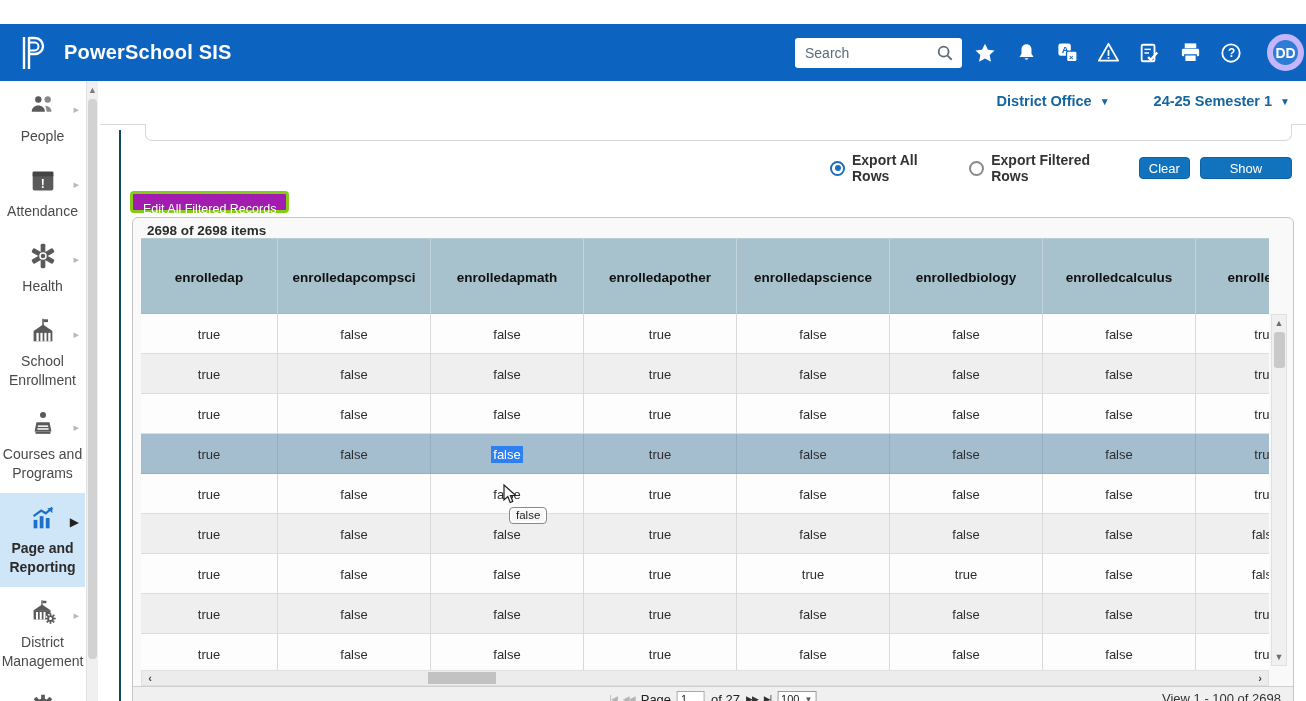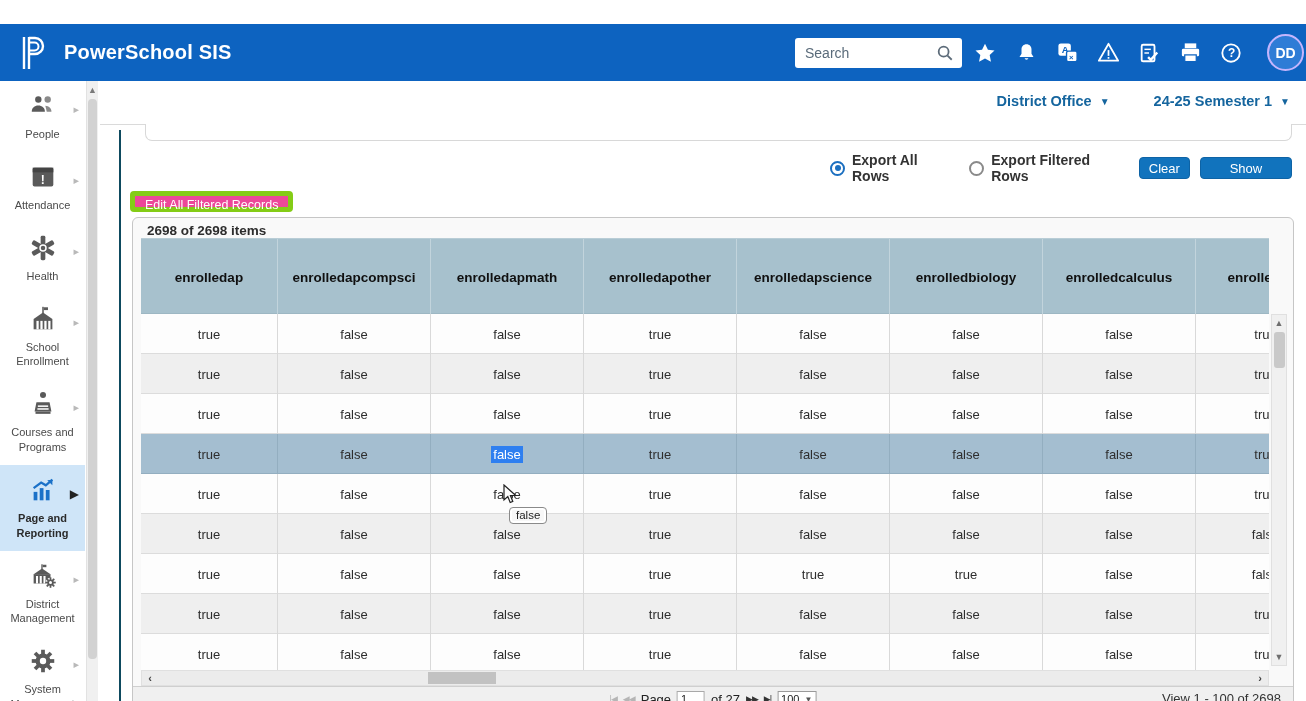--- a/index.html
+++ b/index.html
@@ -9,27 +9,27 @@
   
   .topbar { position:absolute; left:0; top:0; width:1306px; height:57px; background:#0d63c0; display:flex; align-items:center; }
   .logo-wrap { display:flex; align-items:center; gap:12px; padding-left:18px; }
   .logo-badge { width:34px; height:38px; }
   .app-title { color:#fff; font-weight:bold; font-size:20px; letter-spacing:0.2px; }
   .search-box { position:absolute; left:795px; top:14px; width:167px; height:30px; background:#fff; border-radius:3px; display:flex; align-items:center; padding:0 8px 0 10px; }
   .search-box input { border:none; outline:none; flex:1; font-size:14px; color:#737373; font-family:"Liberation Sans", sans-serif; background:transparent; width:110px; }
   .search-box input::placeholder { color:#5a6b7a; }
   .hdr-icons { position:absolute; left:972px; top:0; height:57px; display:flex; align-items:center; gap:15px; }
   .hicon { width:26px; height:26px; display:flex; align-items:center; justify-content:center; color:#fff; cursor:pointer; }
-  .avatar { width:37px; height:37px; border-radius:50%; background:#2e7cd6; border:2px solid #c4b5fd; color:#fff; font-weight:bold; font-size:14px; display:flex; align-items:center; justify-content:center; margin-left:8px; }
+  .avatar { width:37px; height:37px; border-radius:50%; background:#2e7cd6; border:6px solid #c4b5fd; color:#fff; font-weight:bold; font-size:14px; display:flex; align-items:center; justify-content:center; margin-left:8px; }
 
   
   .sidebar { position:absolute; left:0; top:57px; width:85px; height:644px; background:#fff; }
   .nav-item { position:relative; width:85px; display:flex; flex-direction:column; align-items:center; justify-content:center; padding:10px 2px; cursor:pointer; }
   .nav-item .nicon { width:30px; height:30px; margin-bottom:6px; }
-  .nav-item .nlabel { font-size:11px; color:#4a4a4a; text-align:center; line-height:1.35; }
+  .nav-item .nlabel { font-size:14px; color:#4a4a4a; text-align:center; line-height:1.35; }
   .nav-item .chev { position:absolute; right:6px; top:22px; color:#b9b9b9; font-size:11px; }
   .nav-item.selected { background:#cfe5f8; }
   .nav-item.selected .chev { color:#222; font-size:12px; }
   .nav-item.selected .nlabel { color:#2b2b2b; font-weight:bold; }
   .side-scroll { position:absolute; left:86px; top:57px; width:12px; height:644px; background:#f0f0f0; border-left:1px solid #e2e2e2; }
   .side-scroll .up { position:absolute; top:2px; left:0; width:11px; height:14px; color:#7a7a7a; font-size:9px; text-align:center; line-height:14px; }
   .side-scroll .thumb { position:absolute; top:18px; left:1px; width:9px; height:560px; background:#d2d2d2; border-radius:4px; }
 
   
   .ctx-bar { position:absolute; left:100px; top:57px; width:1206px; height:43px; background:#fff; }
@@ -42,21 +42,21 @@
 
   
   .export-row { position:absolute; left:830px; top:132px; width:462px; height:24px; display:flex; align-items:center; }
   .radio { width:15px; height:15px; border-radius:50%; border:2px solid #8a8a8a; background:#fff; display:inline-block; position:relative; margin-right:7px; flex:none; cursor:pointer; }
   .radio.checked { border-color:#1b6fc0; }
   .radio.checked::after { content:""; position:absolute; left:2.5px; top:2.5px; width:6px; height:6px; border-radius:50%; background:#1b6fc0; }
   .radio-label { font-size:14px; font-weight:bold; color:#333; margin-right:26px; }
   .btn { background:#1173bd; border:1px solid #0e63a5; color:#fff; border-radius:4px; font-size:13px; font-family:"Liberation Sans", sans-serif; padding:3px 9px; height:22px; cursor:pointer; }
   .btn.clear { margin-left:2px; }
   .btn.show { margin-left:10px; }
-  .edit-btn { position:absolute; left:130px; top:167px; height:21px; background:#ec4899; border:5px solid #84cc16; color:#fff; border-radius:4px; font-size:12.5px; padding:2px 10px; cursor:pointer; font-family:"Liberation Sans", sans-serif; }
+  .edit-btn { position:absolute; left:130px; top:167px; height:21px; background:#a21caf; border:3px solid #84cc16; color:#fff; border-radius:4px; font-size:12.5px; padding:8px 10px; cursor:pointer; font-family:"Liberation Sans", sans-serif; }
 
   
   .panel { position:absolute; left:132px; top:193px; width:1162px; height:495px; background:#f9f9f9; border:1px solid #c6c6c6; border-radius:6px; }
   .items-summary { position:absolute; left:14px; top:5px; font-size:13.5px; font-weight:bold; color:#2d2d2d; }
   .gridwrap { position:absolute; left:8px; top:20px; width:1128px; height:450px; overflow:hidden; background:#14532d; }
   .trow { display:flex; width:1208px; }
   .th, .td { flex:none; display:flex; align-items:center; justify-content:center; font-size:13px; color:#222; border-right:1px solid #cfd9de; overflow:hidden; white-space:nowrap; }
   .thead { background:#a7c1cd; height:76px; border-top:1px solid #b9cdd6; border-bottom:1px solid #9db7c3; }
   .th { font-weight:bold; font-size:13.5px; color:#101010; height:76px; border-right:1px solid #c2d4dc; cursor:pointer; }
   .tbody-row { height:40px; background:#fdfdfd; border-bottom:1px solid #dcdcdc; }

